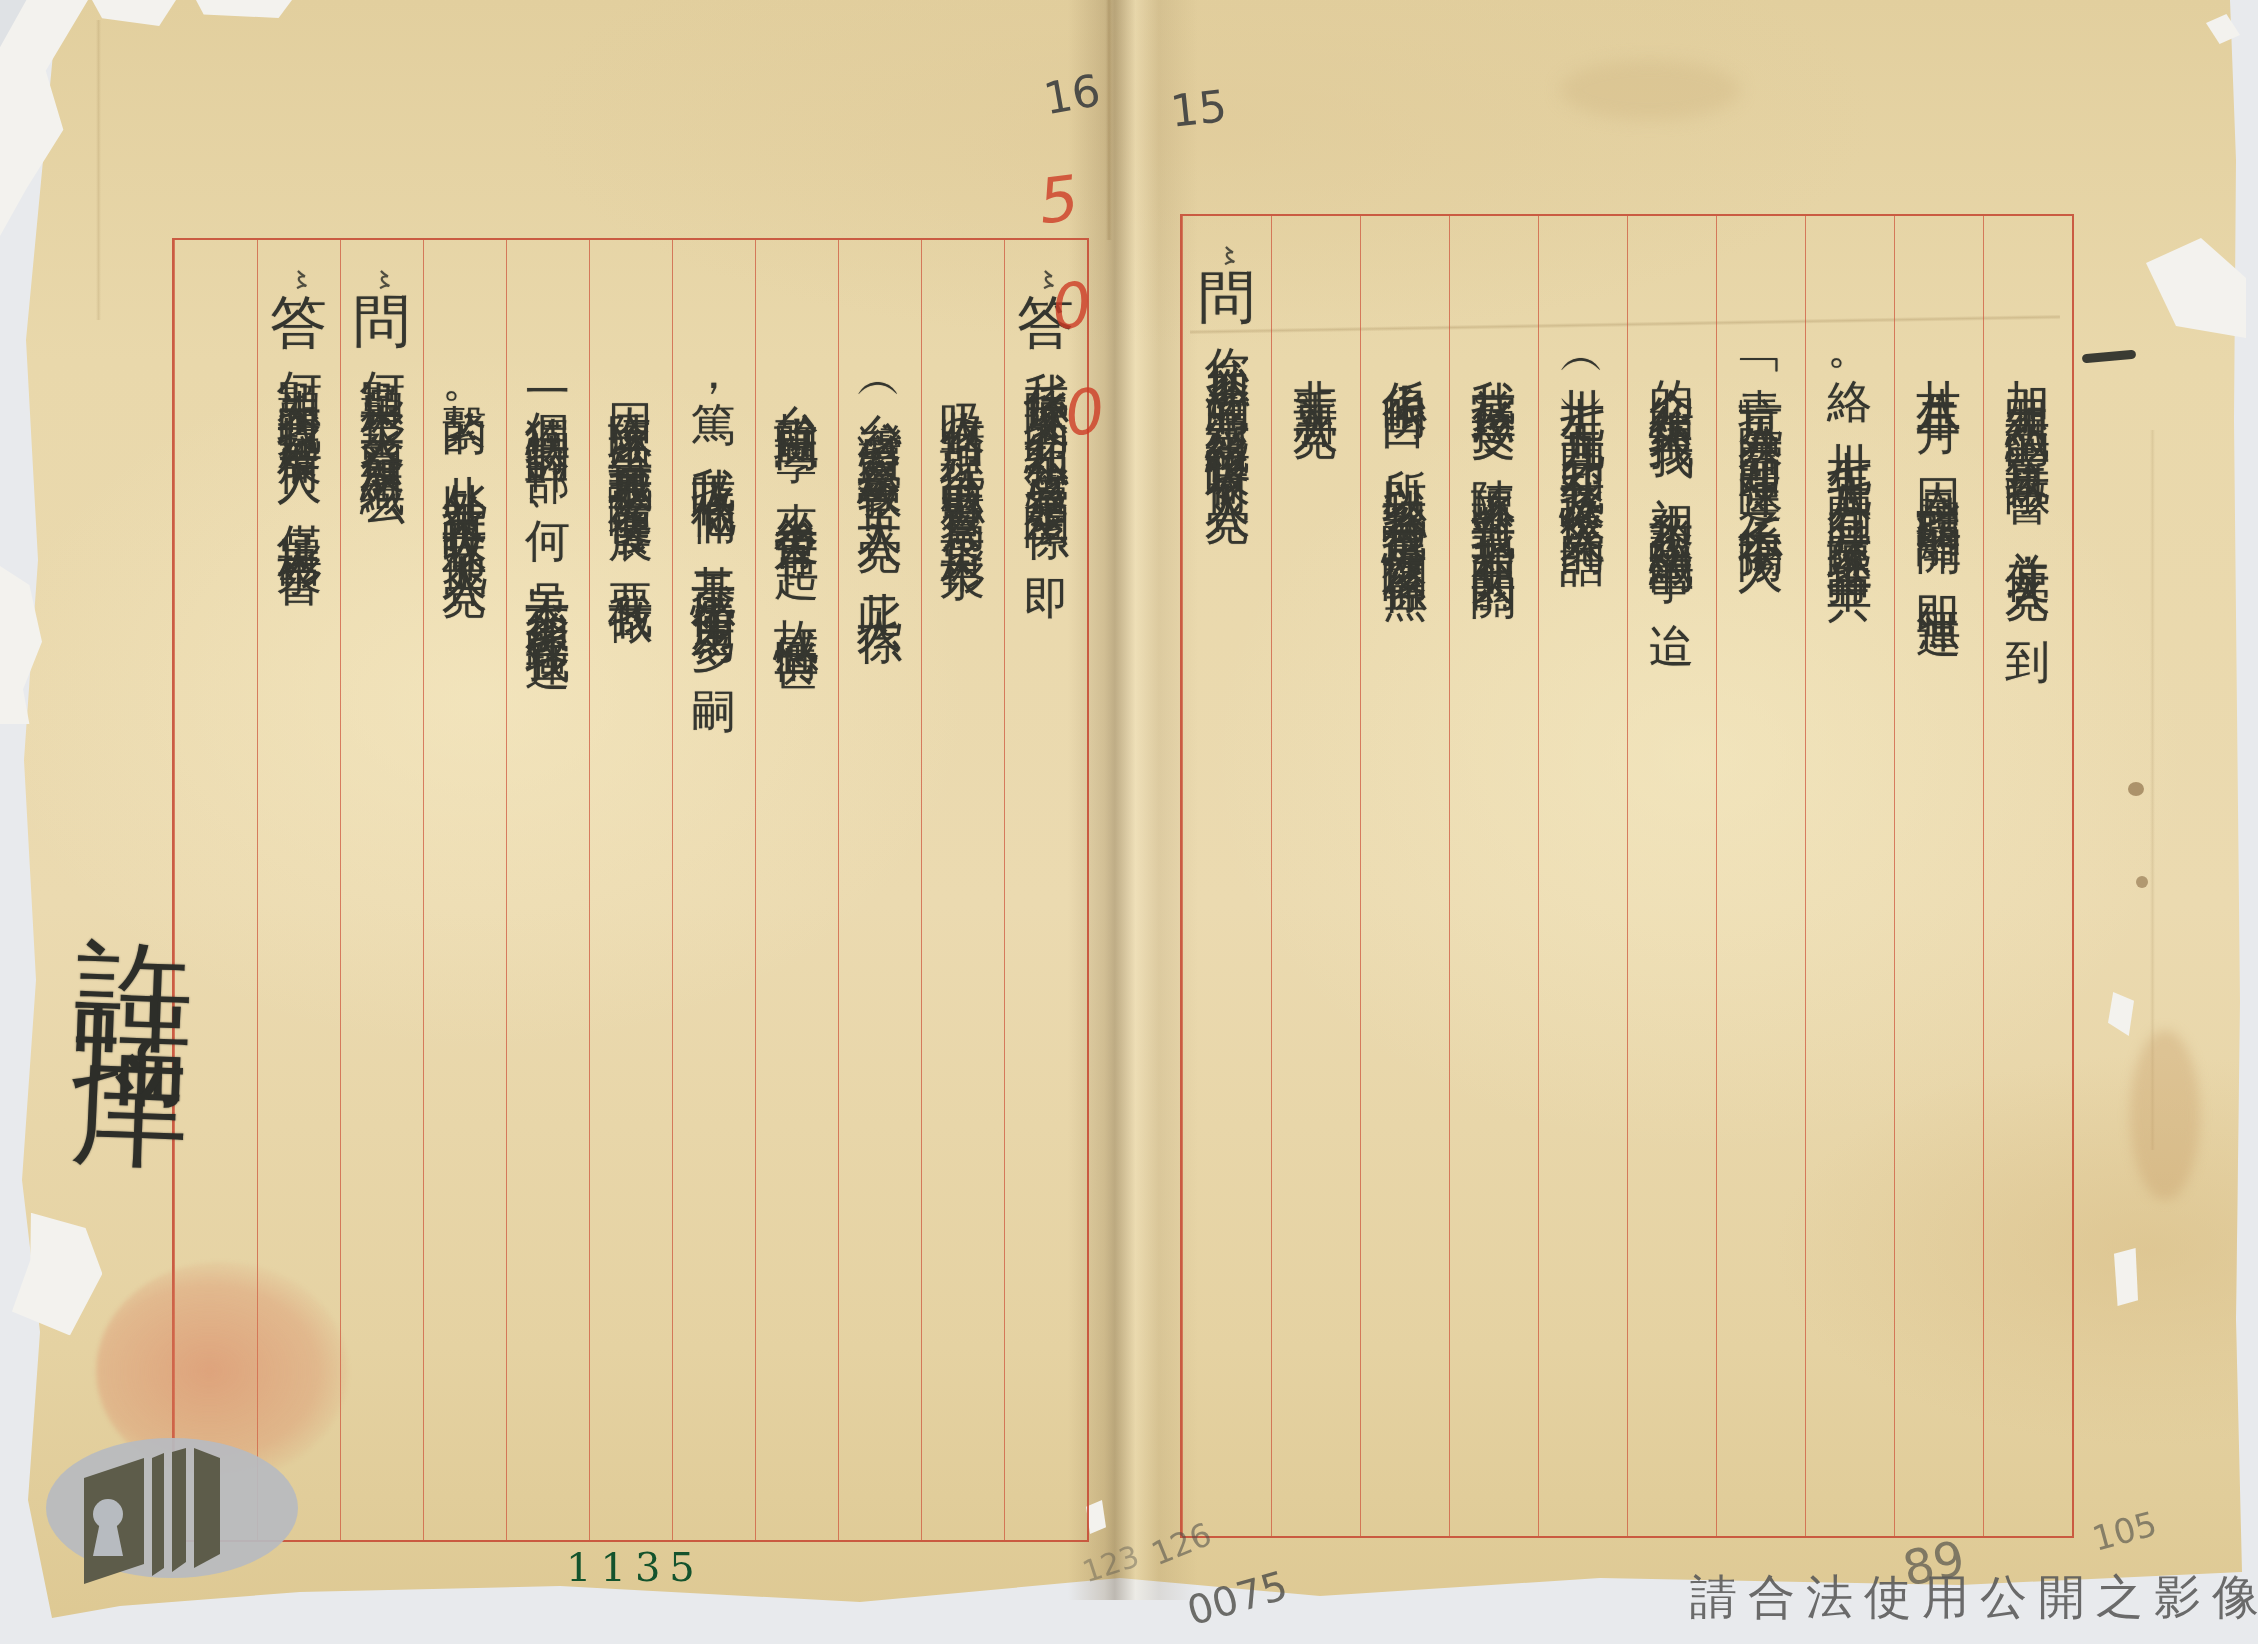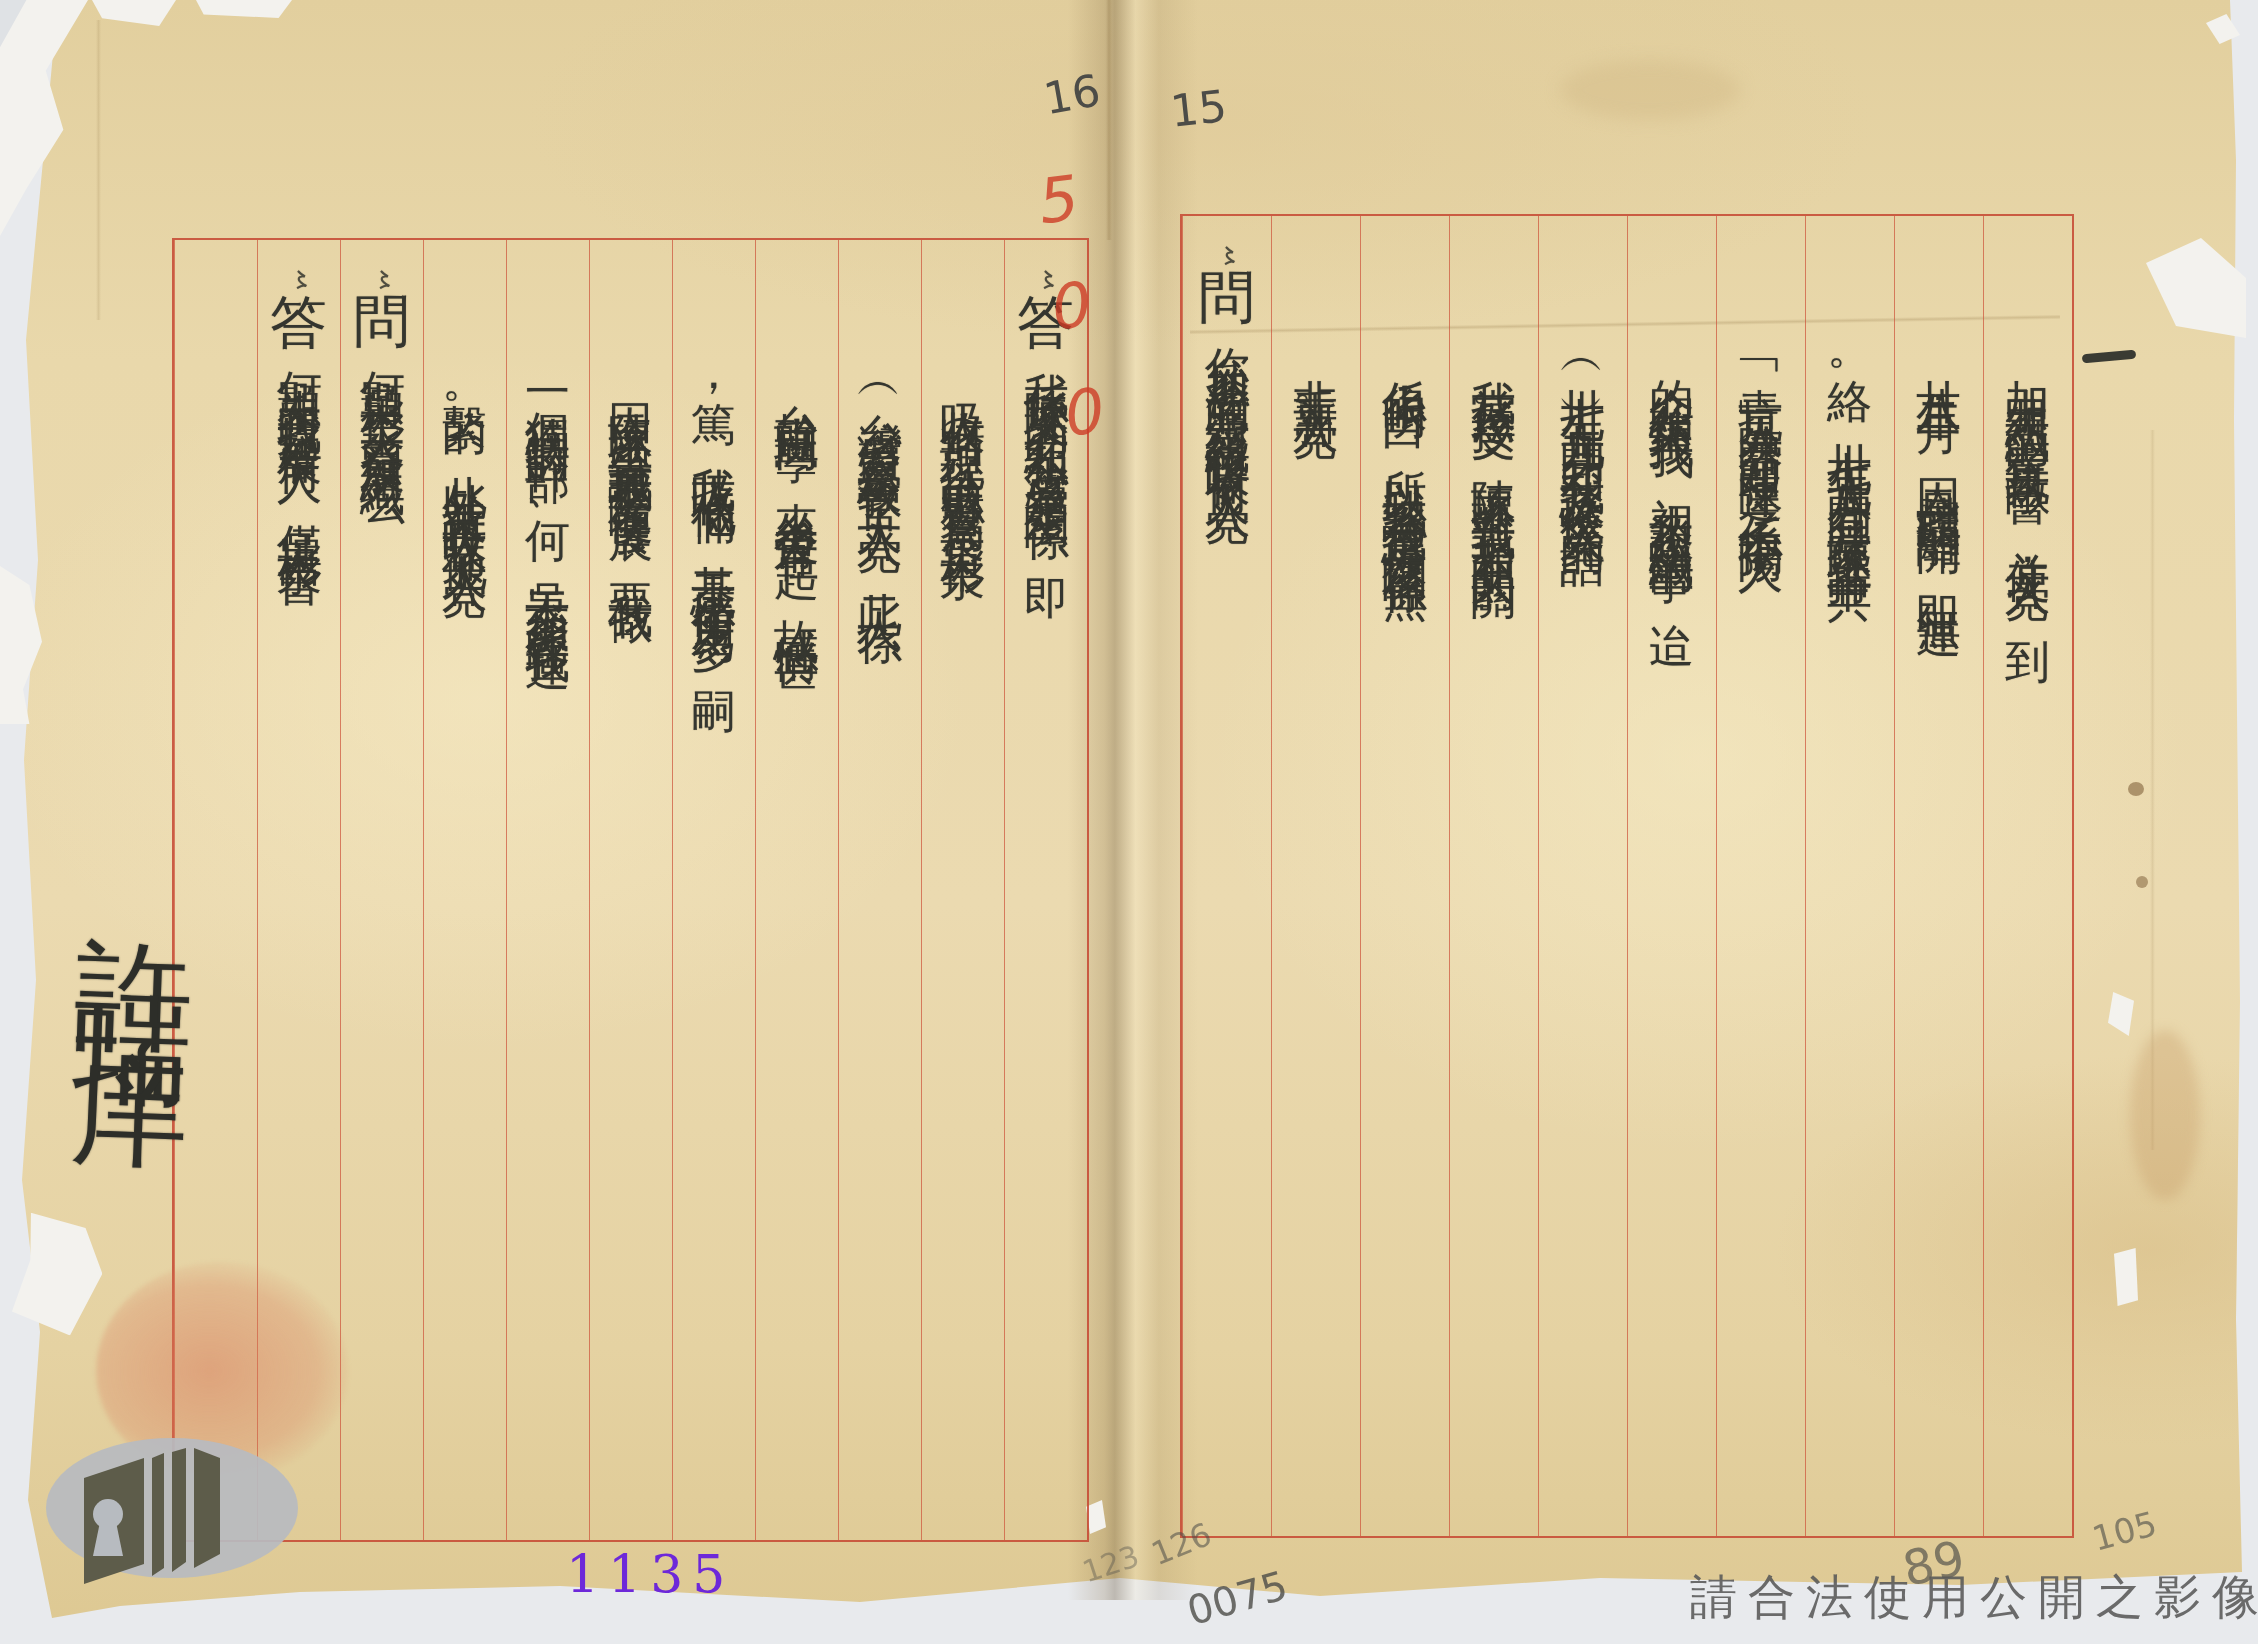--- a/index.html
+++ b/index.html
@@ -63,21 +63,21 @@
     position:absolute;color:#4c4c48;font-family:"DejaVu Sans",sans-serif;
     transform-origin:top left;white-space:nowrap;
   }
   .redmark{
     position:absolute;writing-mode:vertical-rl;text-orientation:upright;
     color:rgba(205,60,38,.8);font-size:62px;letter-spacing:34px;
     transform:rotate(-7deg);transform-origin:top left;font-style:italic;
   }
   .page-number{
     position:absolute;left:566px;top:1544px;
-    font-family:"DejaVu Serif",serif;font-size:52px;letter-spacing:9px;color:#6d28d9;
+    font-family:"DejaVu Serif",serif;font-size:40px;letter-spacing:9px;color:#14532d;
   }
   .watermark{
     position:absolute;left:1690px;top:1566px;
     font-family:"DejaVu Serif",serif;font-size:47px;letter-spacing:11px;
     color:rgba(88,88,88,.88);white-space:nowrap;
   }
   .signature{
     position:absolute;left:58px;top:842px;
     writing-mode:vertical-rl;text-orientation:upright;
     font-size:118px;letter-spacing:56px;color:#2d2e29;

